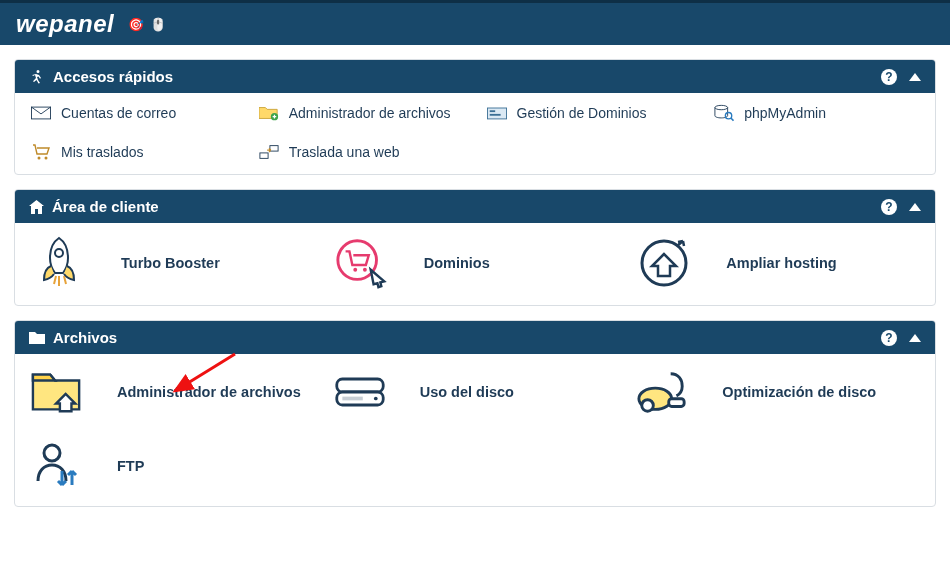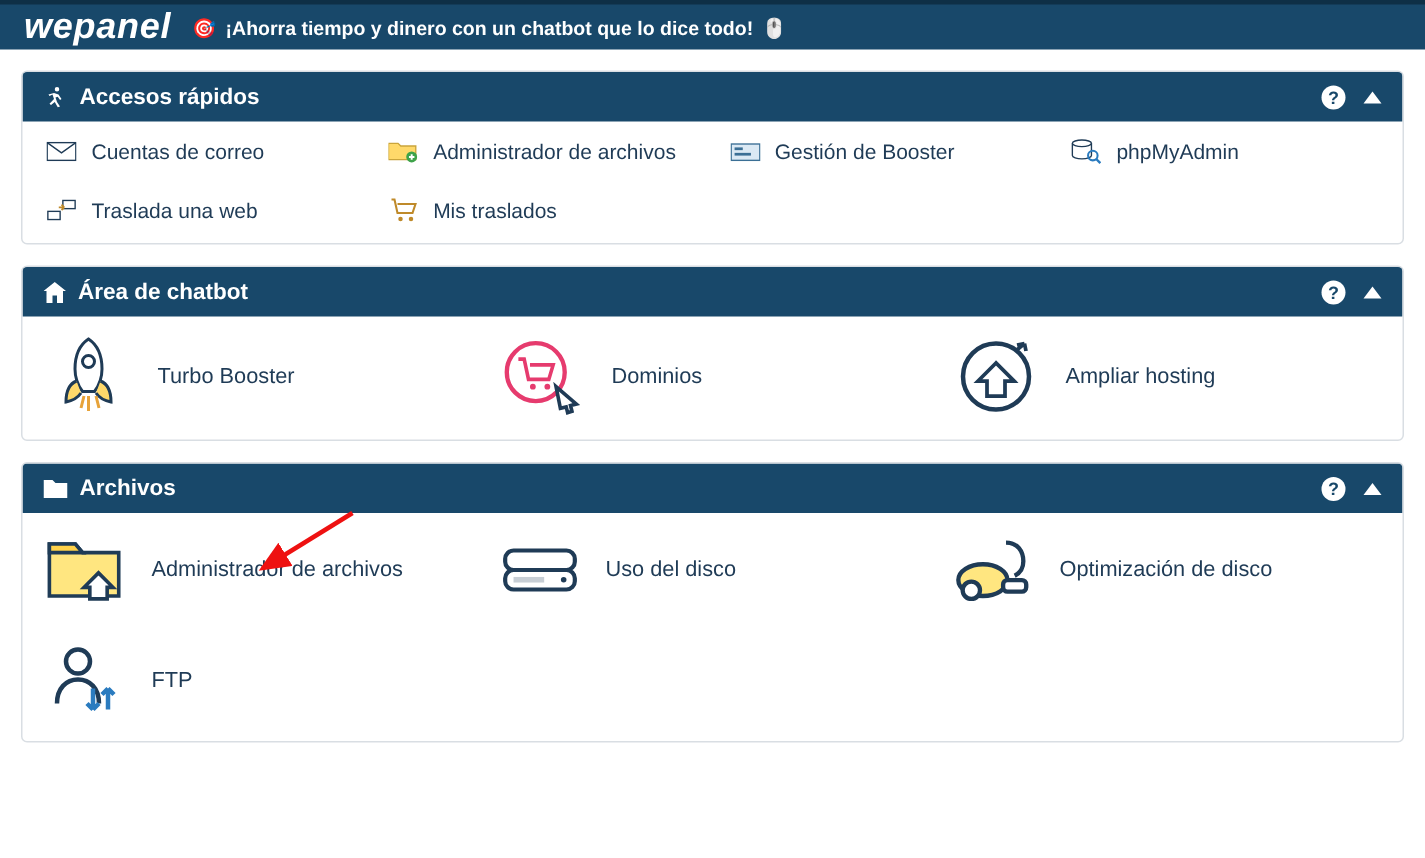--- a/index.html
+++ b/index.html
@@ -12,21 +12,21 @@
   *{box-sizing:border-box;}
   html,body{margin:0;padding:0;}
   body{
     width:950px;height:572px;
     background:#fff;
     font-family:"Segoe UI",Arial,sans-serif;
     font-size:14px;color:var(--text);
     overflow:hidden;
   }
   .topbar{
-    height:33px;background:var(--blue);
+    height:45px;background:var(--blue);
     display:flex;align-items:center;gap:14px;
     padding:0 16px;
     border-top:3px solid #0e2f46;
   }
   .logo{color:#fff;font-weight:800;font-style:italic;font-size:24px;letter-spacing:.5px;}
   .promo{color:#fff;font-weight:700;font-size:13px;display:flex;align-items:center;gap:6px;}
   .content{padding:14px 14px 0 14px;display:flex;flex-direction:column;gap:14px;}
   .panel{
     border:1px solid var(--border);
     border-radius:4px;
@@ -53,38 +53,37 @@
     width:0;height:0;border-left:6px solid transparent;border-right:6px solid transparent;
     border-bottom:8px solid #fff;cursor:pointer;
   }
   .panel-body{padding:12px 16px 14px 16px;}
   
   .qgrid{display:grid;grid-template-columns:repeat(4,1fr);row-gap:18px;column-gap:10px;gap:23px;}
   .qitem{display:flex;align-items:center;gap:10px;cursor:pointer;color:var(--text);}
   .qicon{width:20px;height:16px;display:inline-flex;align-items:center;justify-content:center;}
   
   .bgrid3{display:grid;grid-template-columns:repeat(3,1fr);row-gap:22px;column-gap:20px;}
-  .bitem{display:flex;align-items:center;gap:18px;cursor:pointer;color:var(--text);}
+  .bitem{display:flex;align-items:center;gap:34px;cursor:pointer;color:var(--text);font-weight:bold;}
   .bicon{width:56px;height:56px;display:flex;align-items:center;justify-content:center;flex:0 0 56px;}
   .bitem span.lbl{font-size:14.5px;}
   
   .files .bicon{width:52px;height:52px;flex:0 0 52px;}
   
   .arrow-anno{position:absolute;pointer-events:none;}
   .rel{position:relative;}
   svg{display:block;}
 </style>
 </head>
 <body>
 
 <div class="topbar">
   <span class="logo">wepanel</span>
   <span class="promo">
     <span>🎯</span>
-    <span>¡Ahorra tiempo y dinero con un chatbot que lo dice todo!</span>
     <span>🖱️</span>
   </span>
 </div>
 
 <div class="content">
 
   <div class="panel">
     <div class="panel-hdr">
       <span>
         <svg width="16" height="16" viewBox="0 0 16 16">
@@ -119,65 +118,65 @@
           <span>Administrador de archivos</span>
         </div>
         <div class="qitem">
           <span class="qicon">
             <svg width="22" height="16" viewBox="0 0 22 16">
                 <rect x=".5" y="2.5" width="21" height="12" fill="#dbe9f4" stroke="#3b6f95"></rect>
                 <rect x="3" y="5" width="6" height="2" fill="#3b6f95"></rect>
                 <rect x="3" y="9" width="12" height="2" fill="#3b6f95"></rect>
               </svg>
           </span>
-          <span>Gestión de Booster</span>
+          <span>Gestión de Dominios</span>
         </div>
         <div class="qitem">
           <span class="qicon">
             <svg width="22" height="18" viewBox="0 0 22 18">
                 <ellipse cx="8" cy="3" rx="7" ry="2.4" fill="none" stroke="#1f3b56"></ellipse>
                 <path d="M1 3v9c0 1.3 3.1 2.4 7 2.4s7-1.1 7-2.4V3" fill="none" stroke="#1f3b56"></path>
                 <circle cx="16" cy="12" r="3.5" fill="none" stroke="#2a7bbf" stroke-width="1.5"></circle>
                 <path d="M18.5 14.5l3 3" stroke="#2a7bbf" stroke-width="1.8"></path>
               </svg>
           </span>
           <span>phpMyAdmin</span>
         </div>
         <div class="qitem">
           <span class="qicon">
+            <svg width="20" height="18" viewBox="0 0 20 18">
+                <path d="M2 2h2l2 9h10l2-6H6" fill="none" stroke="#bf8a2a" stroke-width="1.4"></path>
+                <circle cx="8" cy="15" r="1.5" fill="#bf8a2a"></circle>
+                <circle cx="15" cy="15" r="1.5" fill="#bf8a2a"></circle>
+              </svg>
+          </span>
+          <span>Mis traslados</span>
+        </div>
+        <div class="qitem">
+          <span class="qicon">
             <svg width="22" height="18" viewBox="0 0 22 18">
                 <rect x="1" y="10" width="9" height="6" fill="none" stroke="#1f3b56"></rect>
                 <rect x="12" y="2" width="9" height="6" fill="none" stroke="#1f3b56"></rect>
                 <path d="M9 7h4m0 0-2-2m2 2-2 2" fill="none" stroke="#bf8a2a" stroke-width="1.3"></path>
               </svg>
           </span>
           <span>Traslada una web</span>
-        </div>
-        <div class="qitem">
-          <span class="qicon">
-            <svg width="20" height="18" viewBox="0 0 20 18">
-                <path d="M2 2h2l2 9h10l2-6H6" fill="none" stroke="#bf8a2a" stroke-width="1.4"></path>
-                <circle cx="8" cy="15" r="1.5" fill="#bf8a2a"></circle>
-                <circle cx="15" cy="15" r="1.5" fill="#bf8a2a"></circle>
-              </svg>
-          </span>
-          <span>Mis traslados</span>
         </div>
       </div>
     </div>
   </div>
 
   <div class="panel">
     <div class="panel-hdr">
       <span>
         <svg width="15" height="14" viewBox="0 0 15 14">
             <path fill="#fff" d="M7.5 0 0 6h2v8h4V9h3v5h4V6h2z"></path>
           </svg>
       </span>
-      <span class="title">Área de chatbot</span>
+      <span class="title">Área de cliente</span>
       <div class="tools">
         <div class="help-dot">?</div>
         <div class="caret-up"></div>
       </div>
     </div>
     <div class="panel-body">
       <div class="bgrid3">
         <div class="bitem">
           <span class="bicon">
             <svg width="50" height="54" viewBox="0 0 50 54">

